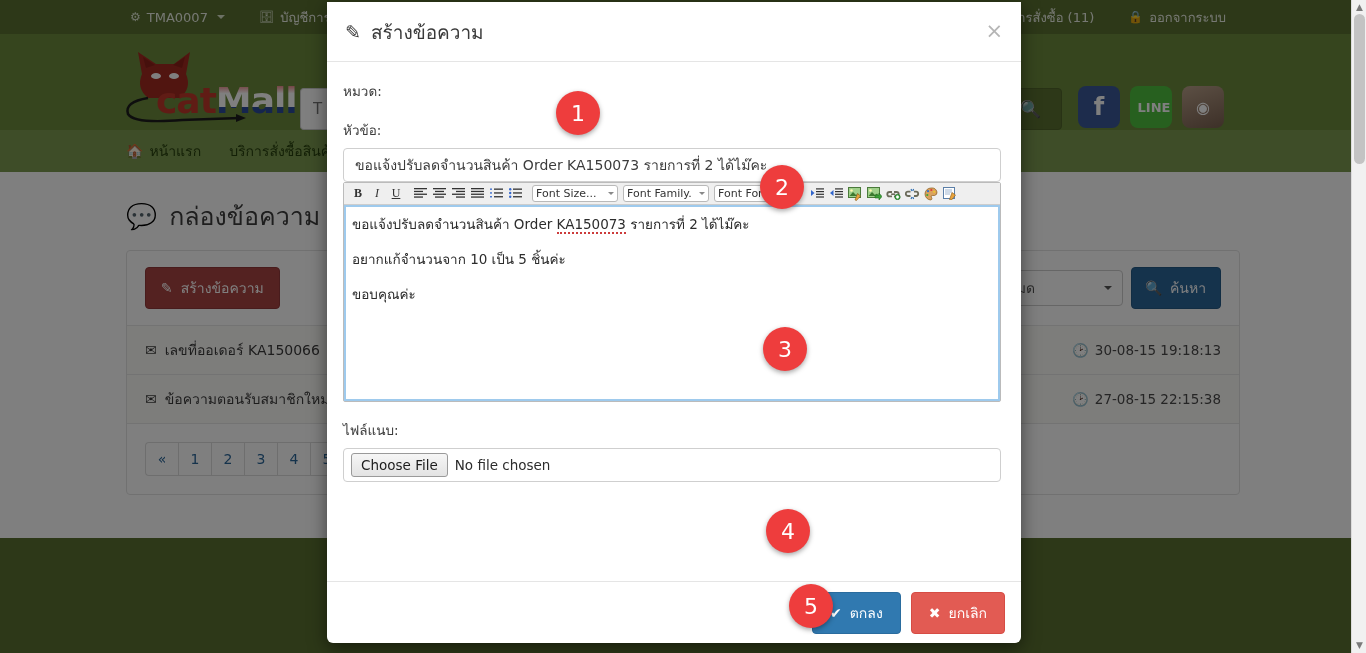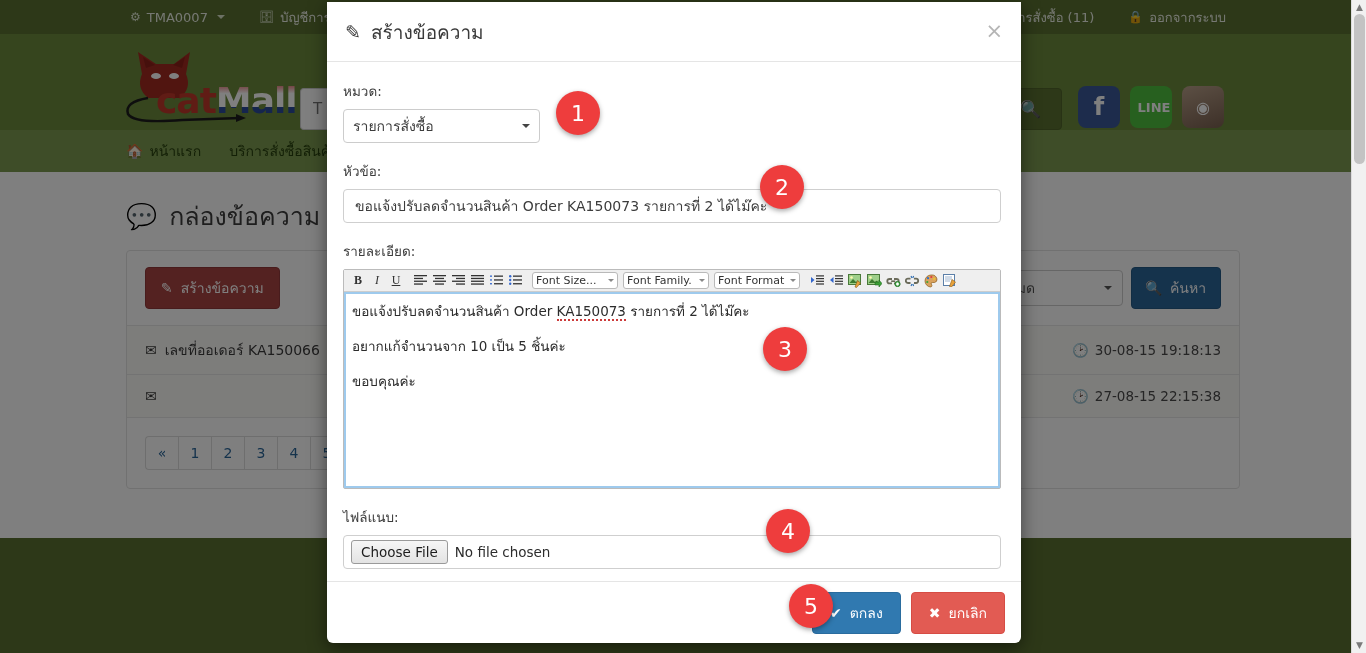--- a/index.html
+++ b/index.html
@@ -267,20 +267,21 @@
             <span>เลขที่ออเดอร์ KA150066</span>
           </div>
           <div class="ts">
             <span>🕑</span>
             <span>30-08-15 19:18:13</span>
           </div>
         </div>
         <div class="msg-row">
           <div class="ttl">
             <span>✉</span>
+            <span>ข้อความตอนรับสมาชิกใหม่</span>
           </div>
           <div class="ts">
             <span>🕑</span>
             <span>27-08-15 22:15:38</span>
           </div>
         </div>
       </div>
       <div class="pager">
         <div class="pg">«</div>
         <div class="pg">1</div>
@@ -303,29 +304,24 @@
     <div class="modal-title">
       <span>✎</span>
       <span>สร้างข้อความ</span>
     </div>
     <div class="modal-x">×</div>
   </div>
 
   <div class="modal-body">
 
     <div class="fld-label">หมวด:</div>
-    <div class="sel-cat">
-      <span>รายการสั่งซื้อ</span>
-      <span class="caret-d"></span>
-    </div>
 
     <div class="fld-label" style="margin-top:17px;">หัวข้อ:</div>
     <input class="inp-subject" value="ขอแจ้งปรับลดจำนวนสินค้า Order KA150073 รายการที่ 2 ได้ไม๊คะ" style="">
 
-    <div class="fld-label" style="margin-top:17px;">รายละเอียด:</div>
 
     <div class="editor">
       <div class="ed-toolbar">
         <div class="tb-btn" style="font-weight:bold;font-family:'Liberation Serif',serif;">B</div>
         <div class="tb-btn" style="font-style:italic;font-family:'Liberation Serif',serif;">I</div>
         <div class="tb-btn" style="text-decoration:underline;font-family:'Liberation Serif',serif;">U</div>
         <div class="tb-sep"></div>
         <div class="tb-btn">
           <svg width="13" height="11" viewBox="0 0 13 11">
                 <g fill="#333">

